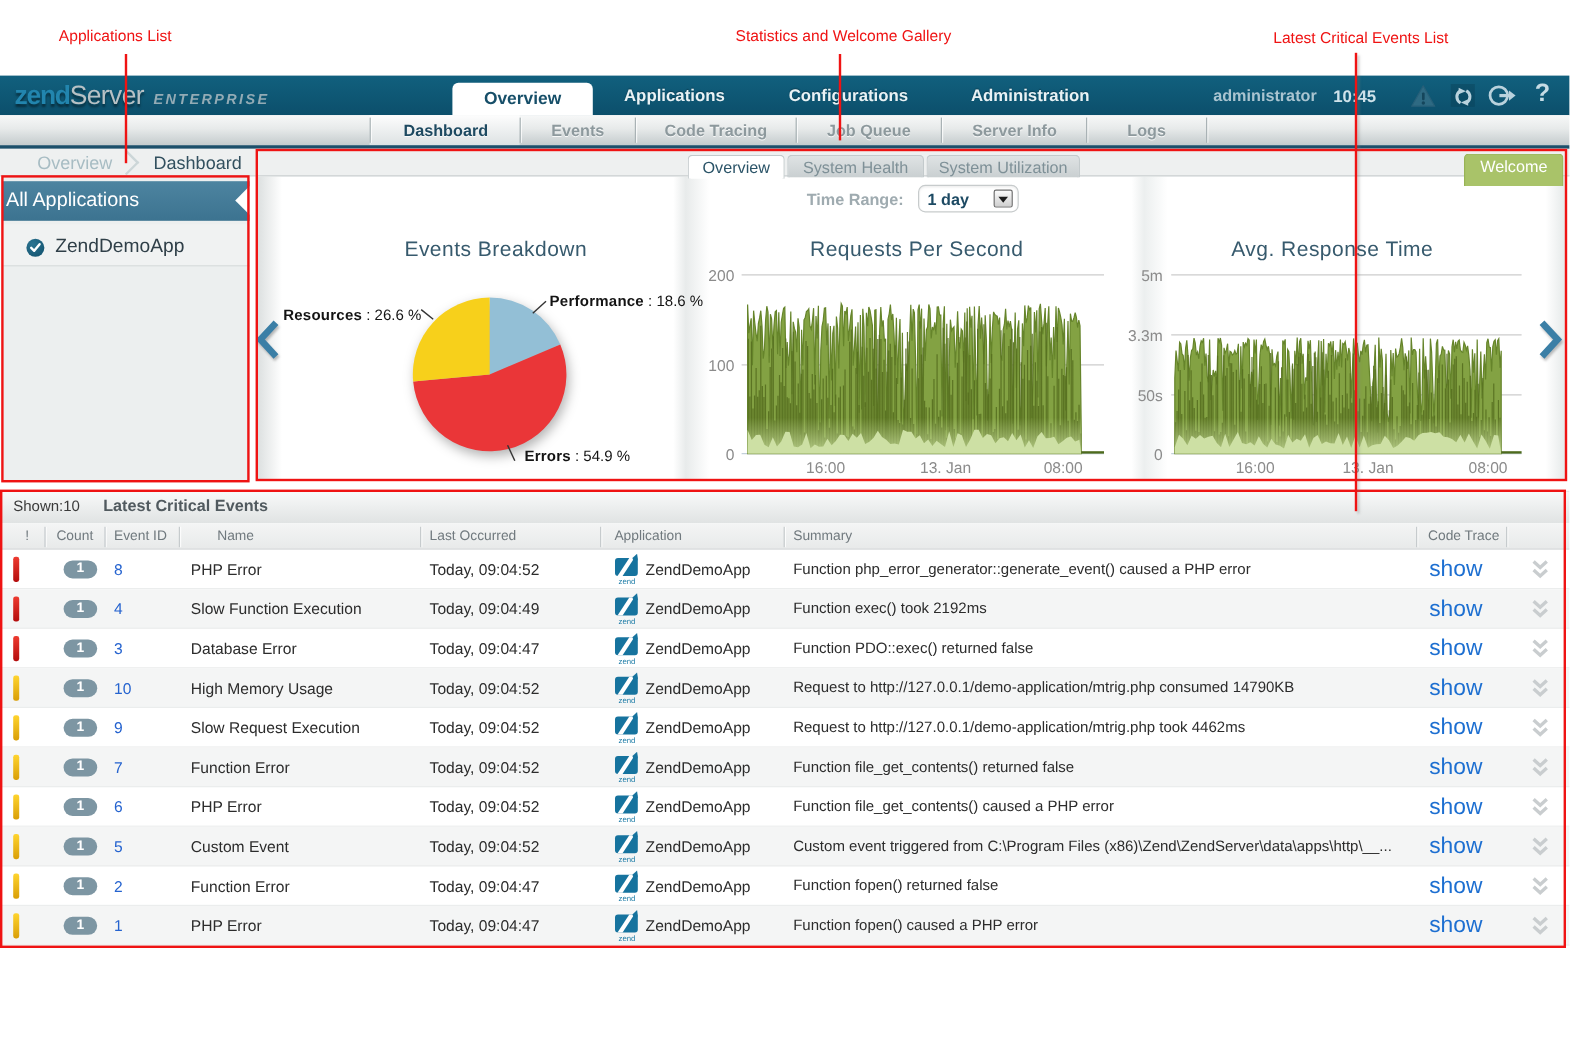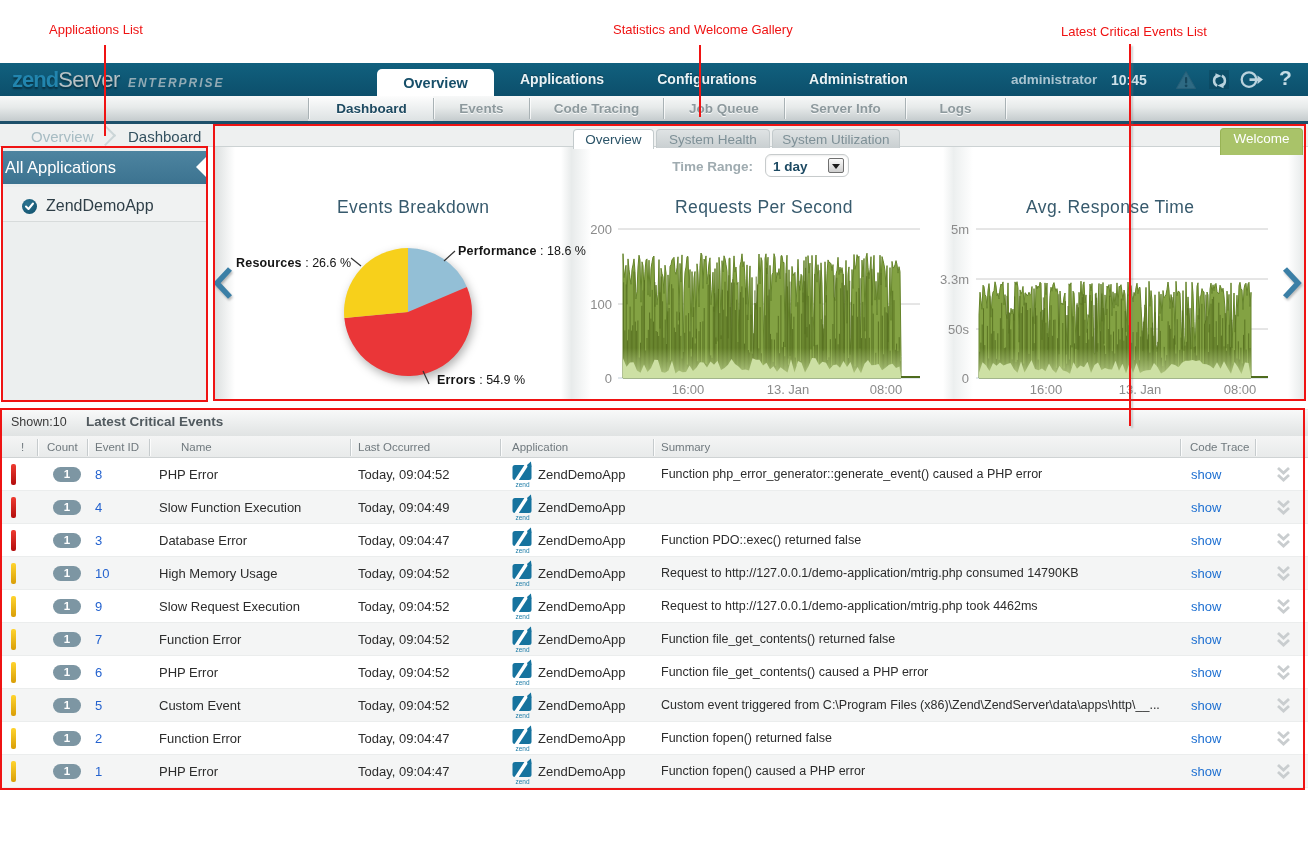--- a/index.html
+++ b/index.html
@@ -72,21 +72,21 @@
 .evrow.alt { background:#f4f5f5; }
 .sev { position:absolute; left:11px; top:6px; width:5px; height:21px; border-radius:2px; }
 .sev.r { background:linear-gradient(#ee3b30,#b30d0d); }
 .sev.y { background:linear-gradient(#ffd42e,#d99e07); }
 .pill { position:absolute; left:53px; top:9px; width:28px; height:15px; border-radius:8px; background:#7d96a3; color:#ffffff; font-size:11.5px; font-weight:bold; text-align:center; line-height:15px; }
 .eid { position:absolute; left:95px; top:0; height:33px; line-height:33px; font-size:13px; color:#2563cf; }
 .enm { position:absolute; left:159px; top:0; height:33px; line-height:33px; font-size:13px; color:#2c2c2c; }
 .etm { position:absolute; left:358px; top:0; height:33px; line-height:33px; font-size:13px; color:#2c2c2c; }
 .eapp { position:absolute; left:538px; top:0; height:33px; line-height:33px; font-size:13px; color:#2c2c2c; }
 .esum { position:absolute; left:661px; top:0; height:33px; line-height:33px; font-size:12.5px; color:#2c2c2c; white-space:nowrap; }
-.eshow { position:absolute; left:1191px; top:0; height:33px; line-height:33px; font-size:13px; color:#1d6fd1; }
+.eshow { position:absolute; left:1191px; top:0; height:33px; line-height:33px; font-size:19px; color:#1d6fd1; }
 .zicon { position:absolute; left:512px; top:3px; width:22px; height:28px; }
 .chev2 { position:absolute; left:1276px; top:8px; width:15px; height:18px; }
 </style>
 </head>
 <body>
 
 <div class="red-label" style="left:49px; top:22px;">Applications List</div>
 <div class="red-label" style="left:613px; top:22px;">Statistics and Welcome Gallery</div>
 <div class="red-label" style="left:1061px; top:24px;">Latest Critical Events List</div>
 
@@ -287,20 +287,21 @@
     <div class="eid">4</div>
     <div class="enm">Slow Function Execution</div>
     <div class="etm">Today, 09:04:49</div>
     <svg class="zicon" width="22" height="28" viewBox="0 0 22 28">
       <rect x="0.5" y="4" width="19" height="15" rx="2.5" fill="#16739e"></rect>
       <polygon points="2.6,19 12.4,4 16.6,4 6.8,19" fill="#ffffff"></polygon>
       <polygon points="15.0,4 18.9,0.4 19.5,4.4 19.5,6 15.8,6" fill="#16739e"></polygon>
       <text x="10.5" y="26" font-size="6.5" fill="#1b7ba6" text-anchor="middle" font-family="Liberation Sans">zend</text>
     </svg>
     <div class="eapp">ZendDemoApp</div>
+    <div class="esum">Function exec() took 2192ms</div>
     <div class="eshow">show</div>
     <svg class="chev2" width="15" height="18" viewBox="0 0 15 18">
       <path d="M2 2 L7.5 7 L13 2" fill="none" stroke="#c9cdcf" stroke-width="2.8"></path>
       <path d="M2 9 L7.5 14 L13 9" fill="none" stroke="#c9cdcf" stroke-width="2.8"></path>
     </svg>
   </div>
 <div class="evrow" style="top:524px;">
     <div class="sev r"></div>
     <div class="pill">1</div>
     <div class="eid">3</div>

